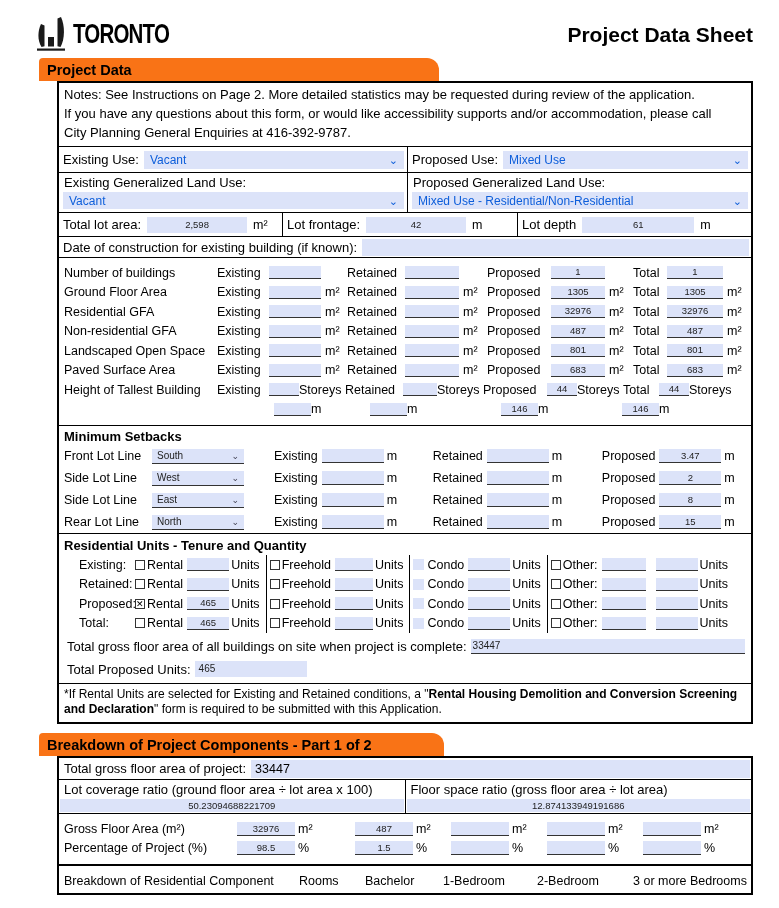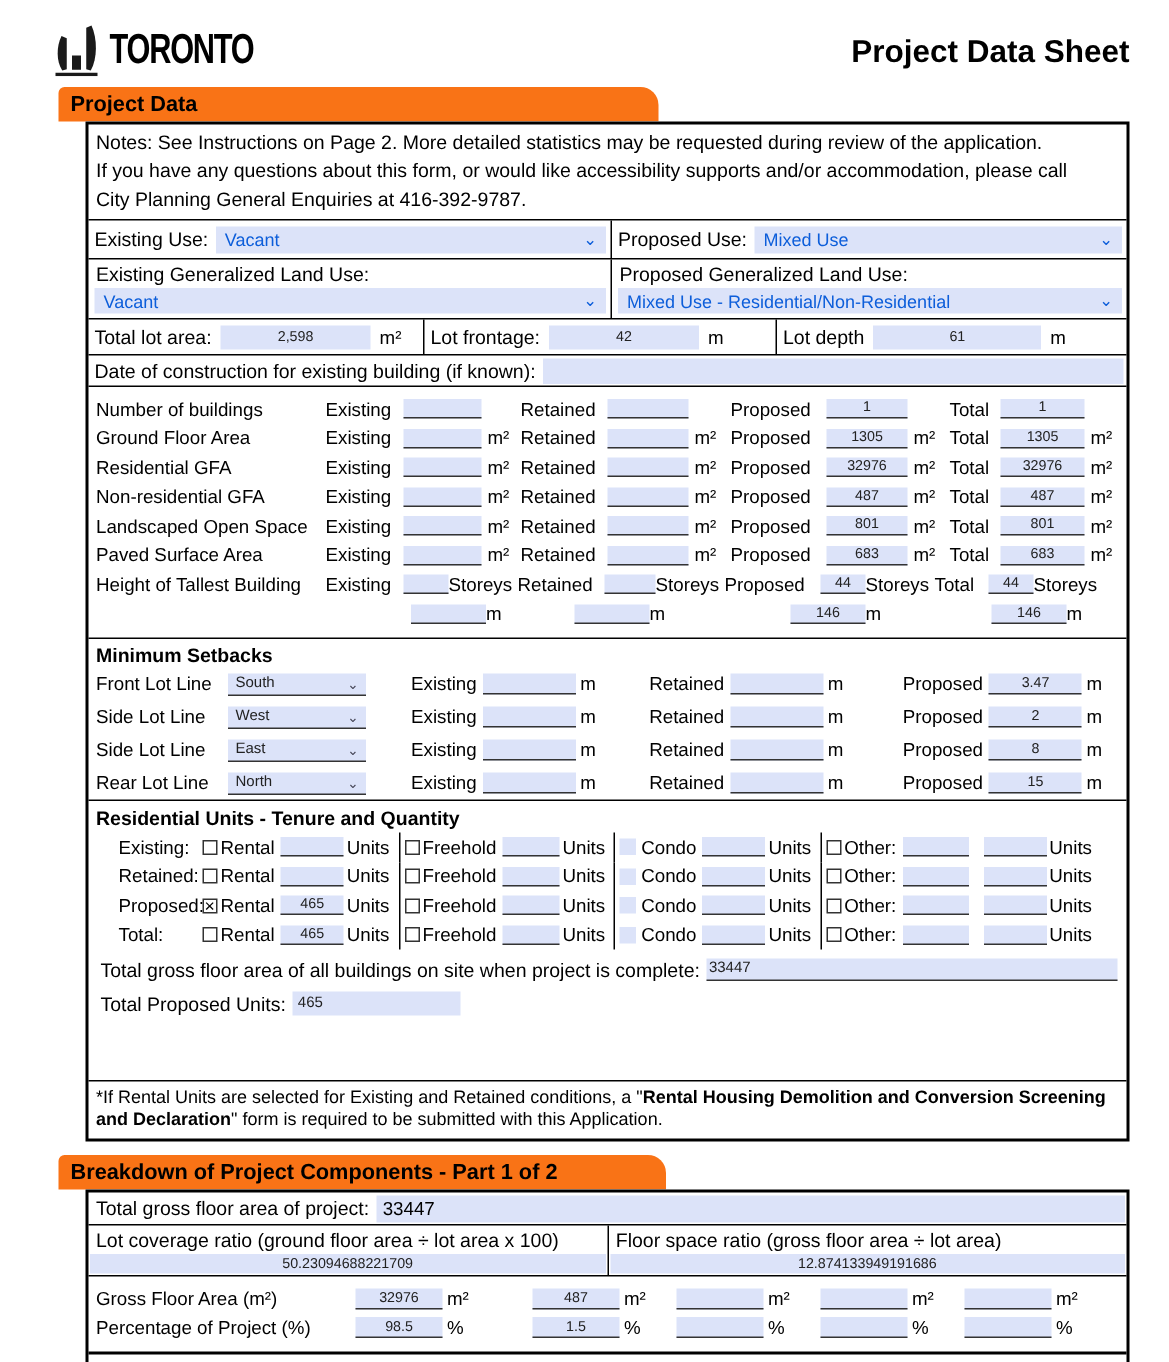--- a/index.html
+++ b/index.html
@@ -56,21 +56,21 @@
   
   .bblock { padding:5px 0 6px; }
   .bgrid { display:grid; grid-template-columns:158px 52px 56px 22px 58px 58px 24px 64px 58px 24px 34px 60px 24px;
            align-items:center; height:19.5px; font-size:12.5px; }
   .bgrid .blbl { padding-left:5px; white-space:nowrap; }
   .bgrid .fld { margin-right:4px; }
   .hrow, .mrow { display:flex; align-items:center; height:19.5px; font-size:12.5px; }
   .hrow .blbl { width:158px; padding-left:5px; }
   .w52{width:52px;} .w58{width:58px;} .w64{width:64px;} .w36{width:36px;} .w46{width:46px;}
   .hfld { width:30px; } .hfld2 { width:34px; }
-  .mrow .fld { width:50px; } .mu { width:16px; font-size:12.5px; }
+  .mrow .fld { width:37px; } .mu { width:16px; font-size:12.5px; }
 
   
   .sb-title { font-weight:bold; font-size:13px; padding:3px 0 1px 5px; }
   .sbrow { display:flex; align-items:center; height:22px; padding-left:5px; font-size:12.5px; }
   .sbrow .sl { width:88px; }
   .dd-sm { width:92px; background:#dce3f9; border-bottom:1px solid #333; font-size:10px; color:#222;
            display:flex; justify-content:space-between; align-items:center; padding:1px 5px; height:15px; }
   .dd-sm .chev { color:#445; font-size:9px; }
   .g1{margin-left:30px;} .g2{margin-left:32px;} .g3{margin-left:36px;}
   .sbrow .cl { white-space:nowrap; margin-right:4px; }
@@ -89,21 +89,21 @@
   .trow .fldf { width:38px; }
   .trow .un { white-space:nowrap; margin-right:3px; }
   .tdiv { align-self:stretch; border-left:1px solid #000; margin:0 3px; }
   .fld-long { flex:1; margin:0 8px 0 2px !important; width:auto !important; }
   .tgfa { display:flex; align-items:center; padding:6px 6px 2px 8px; font-size:13px; }
   .tgfa .lbl { white-space:nowrap; margin-right:4px;text-align:center; }
   .tgfa .fld { flex:1; text-align:left; font-size:10px; padding-left:2px; height:15px; line-height:14px; }
   .tunits { display:flex; align-items:flex-end; padding:5px 0 6px 8px; font-size:13px; }
   .tunits .lbl { margin-right:4px; }
   .tunits .fld-plain { width:112px; height:16px; line-height:16px; font-size:10px; padding-left:4px; text-align:left; }
-  .footnote { border-top:1.5px solid #000; font-size:12px; line-height:15px; padding:3px 5px 5px;margin-top:37px; }
+  .footnote { border-top:1.5px solid #000; font-size:12px; line-height:15px; padding:3px 5px 5px; }
 
   
   .tab2 { margin-top:9px; width:405px; }
   .b-total { display:flex; align-items:center; height:22px; font-size:13px; padding-left:5px; }
   .b-total .lbl { white-space:nowrap; margin-right:5px; }
   .b-total .fld-plain { flex:1; height:18px; line-height:18px; font-size:12.5px; padding-left:4px; margin-right:1px; text-align:left; color:#000; }
   .b-ratios { display:flex; }
   .rcell { flex:1; }
   .rlabel { font-size:13px; padding:2px 6px 2px 5px; white-space:nowrap; }
   .rband { background:#dce3f9; text-align:center; font-size:9.5px; height:13px; line-height:13px; margin:0 1px 1px; color:#222; }

